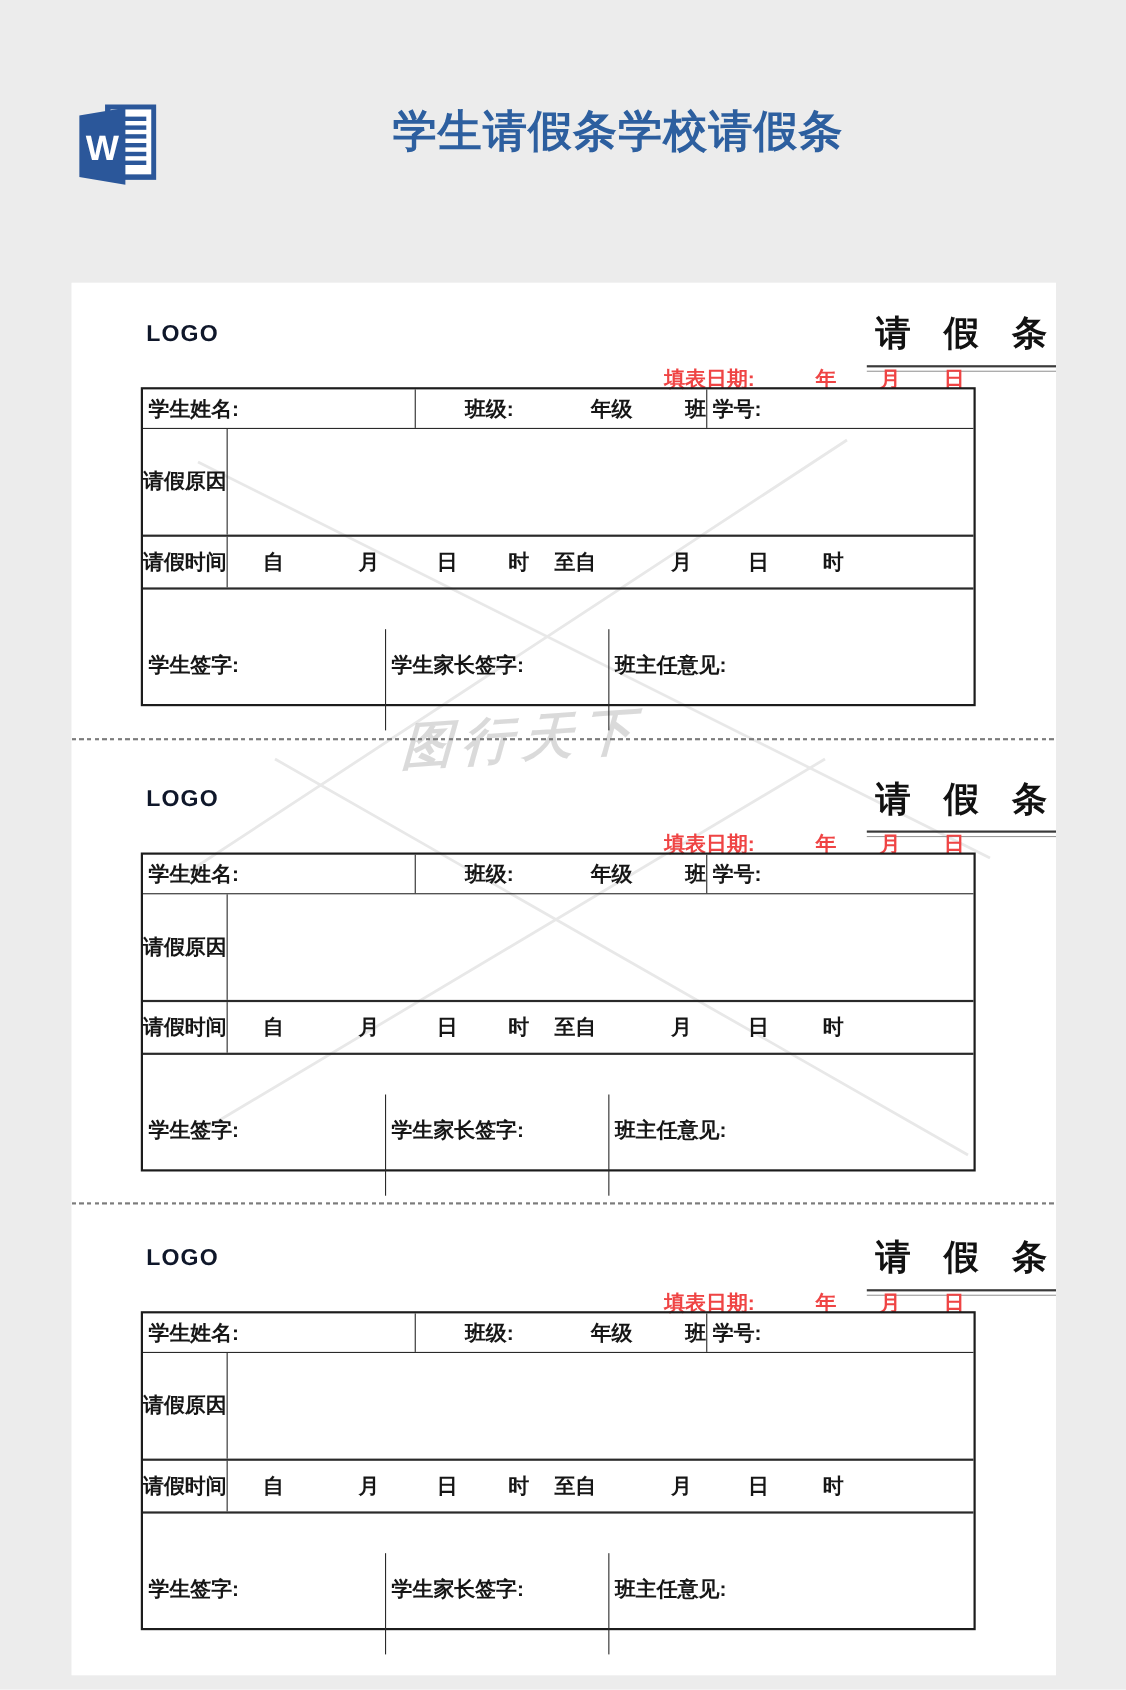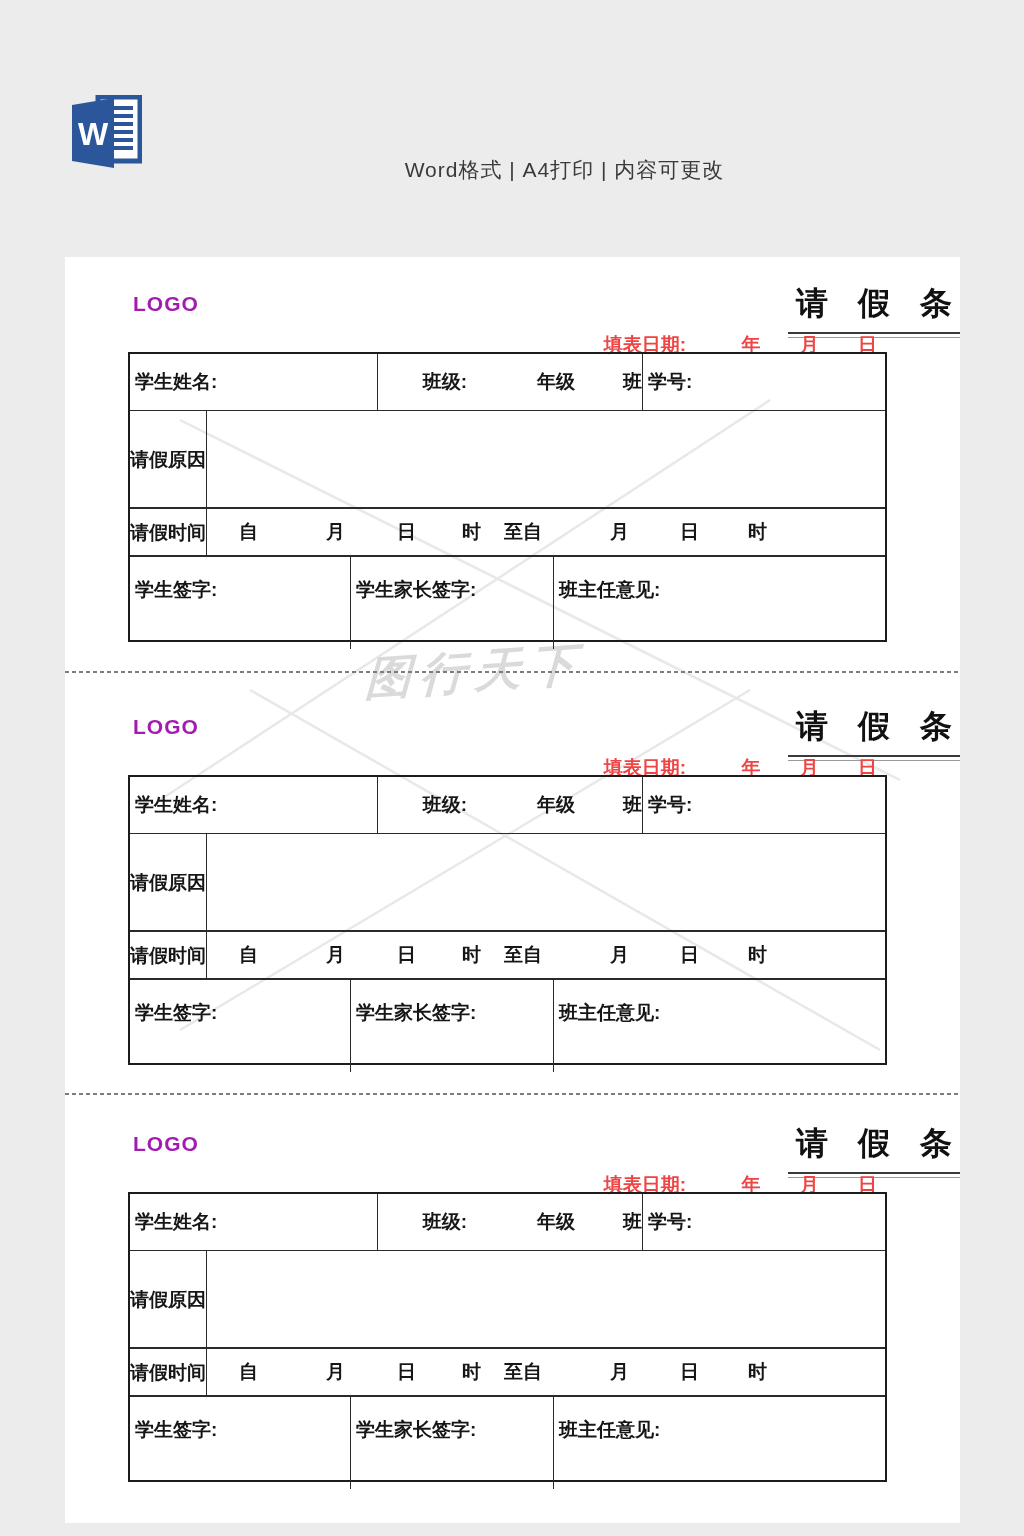--- a/index.html
+++ b/index.html
@@ -45,21 +45,21 @@
     position:absolute; left:0; right:0; height:2px;
     background:repeating-linear-gradient(90deg,#7c7c7c 0 4px,transparent 4px 7px);
   }
   .cut-1 { top:414px; }
   .cut-2 { top:836px; }
 
   
   .slip { position:absolute; left:0; width:895px; height:365px; }
   .slip-logo {
     position:absolute; left:68px; top:10px;
-    font-size:21px; font-weight:700; color:#a21caf; letter-spacing:1px;
+    font-size:21px; font-weight:700; color:#0f172a; letter-spacing:1px;
   }
   .slip-title {
     position:absolute; left:0; right:0; top:0; text-align:right;
     font-family:"Liberation Serif","DejaVu Serif",serif;
     font-size:32px; font-weight:700; color:#111;
   }
   .slip-title .tword { word-spacing:22px; }
   .slip-title .u {
     display:inline-block; padding:0 8px 6px;
     border-bottom:2px solid #3a3a3a; position:relative;
@@ -75,21 +75,21 @@
   .date-line .gap-a { margin-left:50px; }
   .date-line .gap-b { margin-left:34px; }
 
   .tbl {
     position:absolute; left:63px; top:70px;
     width:759px; height:290px;
     border:2px solid #1c1c1c;
     font-size:19px; font-weight:600; color:#161616;
   }
   .row { display:flex; width:100%; }
-  .r1 { height:57px; border-bottom:1px solid #2a2a2a; }
+  .r1 { height:36px; border-bottom:1px solid #2a2a2a; }
   .r2 { height:98px; border-bottom:2px solid #2a2a2a; }
   .r3 { height:48px; border-bottom:2px solid #2a2a2a; }
   .r4 { height:92px; }
   .cell { height:100%; }
   .vb { border-right:1px solid #2a2a2a; }
   .r1 .cell { display:flex; align-items:center; padding-left:5px; }
   .c-name { width:248px; }
   .c-class { width:265px; padding-left:4px;justify-content:flex-end; }
   .c-id { flex:1; }
   .g-grade { margin-left:70px; }
@@ -99,21 +99,21 @@
     align-items:center; justify-content:center; line-height:27px;
   }
   .r2 .free { flex:1; }
   .r3 .time-line { flex:1; display:flex; align-items:center; padding-left:32px; }
   .t-m1,.t-m2 { margin-left:68px; }
   .t-d1 { margin-left:52px; }
   .t-h1 { margin-left:46px; }
   .t-to { margin-left:23px; }
   .t-d2 { margin-left:51px; }
   .t-h2 { margin-left:49px; }
-  .r4 .cell { padding:20px 0 0 5px; }
+  .r4 .cell { padding:20px 0 0 5px;margin-top:36px; }
   .s1 { width:221px; }
   .s2 { width:203px; }
   .s3 { flex:1; }
 </style>
 </head>
 <body>
 
 <div class="stage">
 
   <div class="hdr">
@@ -123,21 +123,21 @@
         <rect x="33" y="11" width="28" height="4"></rect>
         <rect x="33" y="19" width="28" height="4"></rect>
         <rect x="33" y="27" width="28" height="4"></rect>
         <rect x="33" y="35" width="28" height="4"></rect>
         <rect x="33" y="43" width="28" height="4"></rect>
         <rect x="33" y="51" width="28" height="4"></rect>
       </g>
       <polygon points="0,10 42,3 42,73 0,66" fill="#2b579a"></polygon>
       <text x="21" y="50" text-anchor="middle" font-size="32" font-weight="bold" fill="#ffffff" font-family="Liberation Sans, DejaVu Sans, sans-serif">W</text>
     </svg>
-    <div class="hdr-sub">Word格式 | A4打印 | 内容可更改</div>
+    <div class="hdr-title" style="color:#2d5f9f">学生请假条学校请假条</div>
   </div>
 
   <div class="page">
 
     <svg class="wm-lines" viewBox="0 0 895 1266" aria-hidden="true">
       <g stroke="#e8e8e8" stroke-width="2.5">
         <line x1="115" y1="163" x2="835" y2="523"></line>
         <line x1="705" y1="143" x2="95" y2="543"></line>
         <line x1="185" y1="433" x2="815" y2="793"></line>
         <line x1="685" y1="433" x2="115" y2="773"></line>

